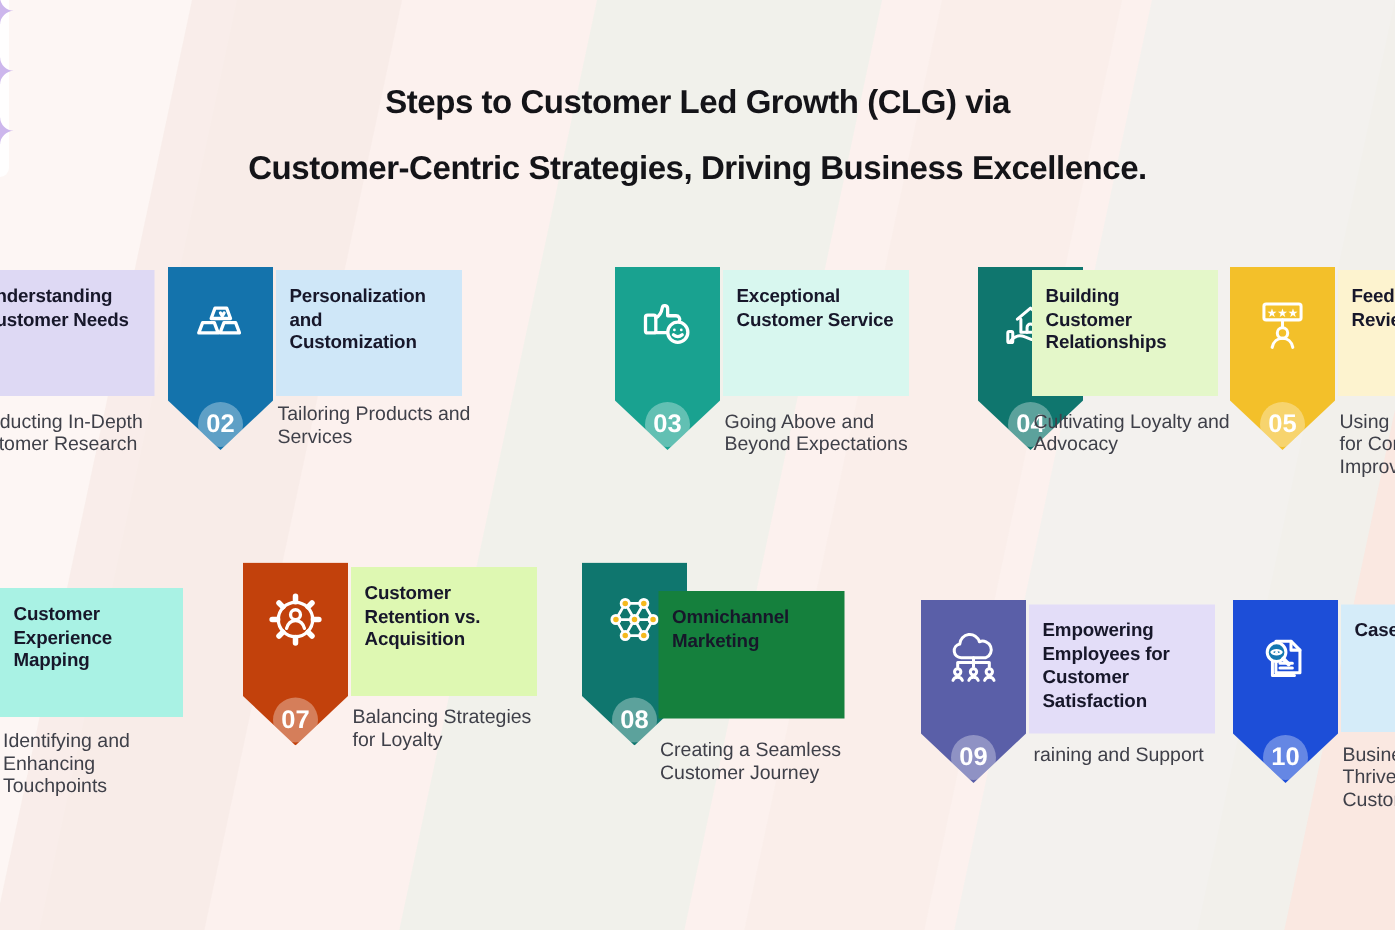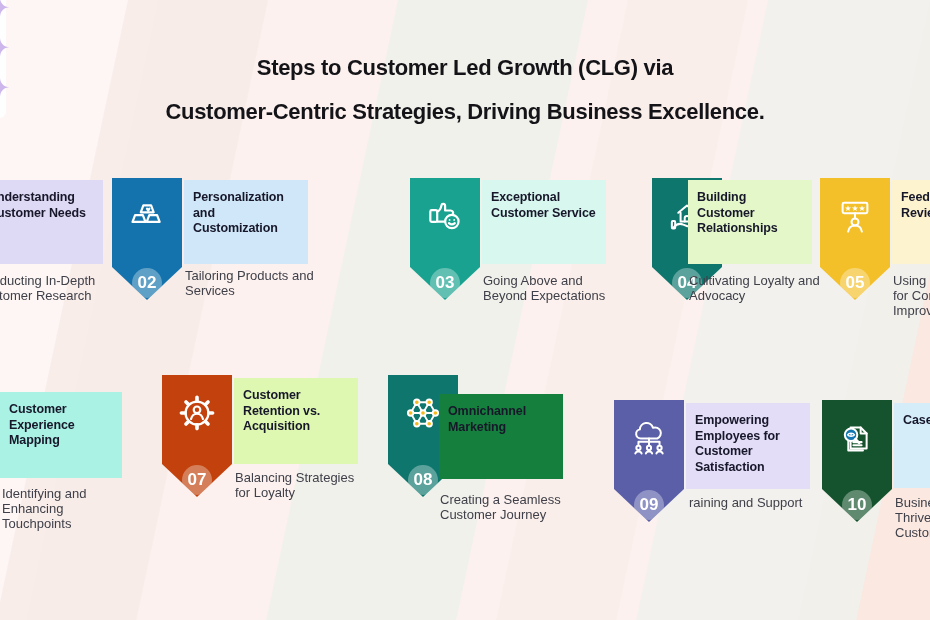--- a/index.html
+++ b/index.html
@@ -178,21 +178,21 @@
      <path d="M9.1 41a3.5 3 0 0 1 6.8 0M20.6 41a3.5 3 0 0 1 6.8 0M32.1 41a3.5 3 0 0 1 6.8 0"></path>
    </svg>
         </div>
         <div class="badge">09</div>
       </div>
       <div class="step-card-box" style="left: 686px; top: 403px; width: 124px; min-height: 86px; background: rgb(227, 221, 248);">Empowering
 Employees for
 Customer
 Satisfaction</div>
       <div class="step-desc" style="left: 689px; top: 495px; width: 150px;">raining and Support</div>
-      <div class="banner" style="left: 822px; top: 400px; background: #14532d;">
+      <div class="banner" style="left: 822px; top: 400px; background: #1d4ed8;">
         <div class="icon-holder">
           <svg viewBox="0 0 48 48" width="44" height="44" fill="none" stroke="#fff" stroke-width="2.2" stroke-linejoin="round" stroke-linecap="round">
      <path d="M14.5 16v21.5h16"></path>
      <path d="M17 12.5h11l6.5 6.5v16.5H17z"></path>
             <path d="M28 12.5V19h6.5"></path>
      <path d="M20 28.5h9M20 32h9"></path>
      <circle cx="17.5" cy="20.5" r="6.8" fill="#1478b0"></circle>
      <path d="M13.8 20.5c1.3-2.1 6.1-2.1 7.4 0-1.3 2.1-6.1 2.1-7.4 0z" stroke-width="1.6"></path>
      <circle cx="17.5" cy="20.5" r="1" fill="#fff" stroke="none"></circle>
      <path d="M22.3 25.3l4 4" stroke-width="3"></path>

